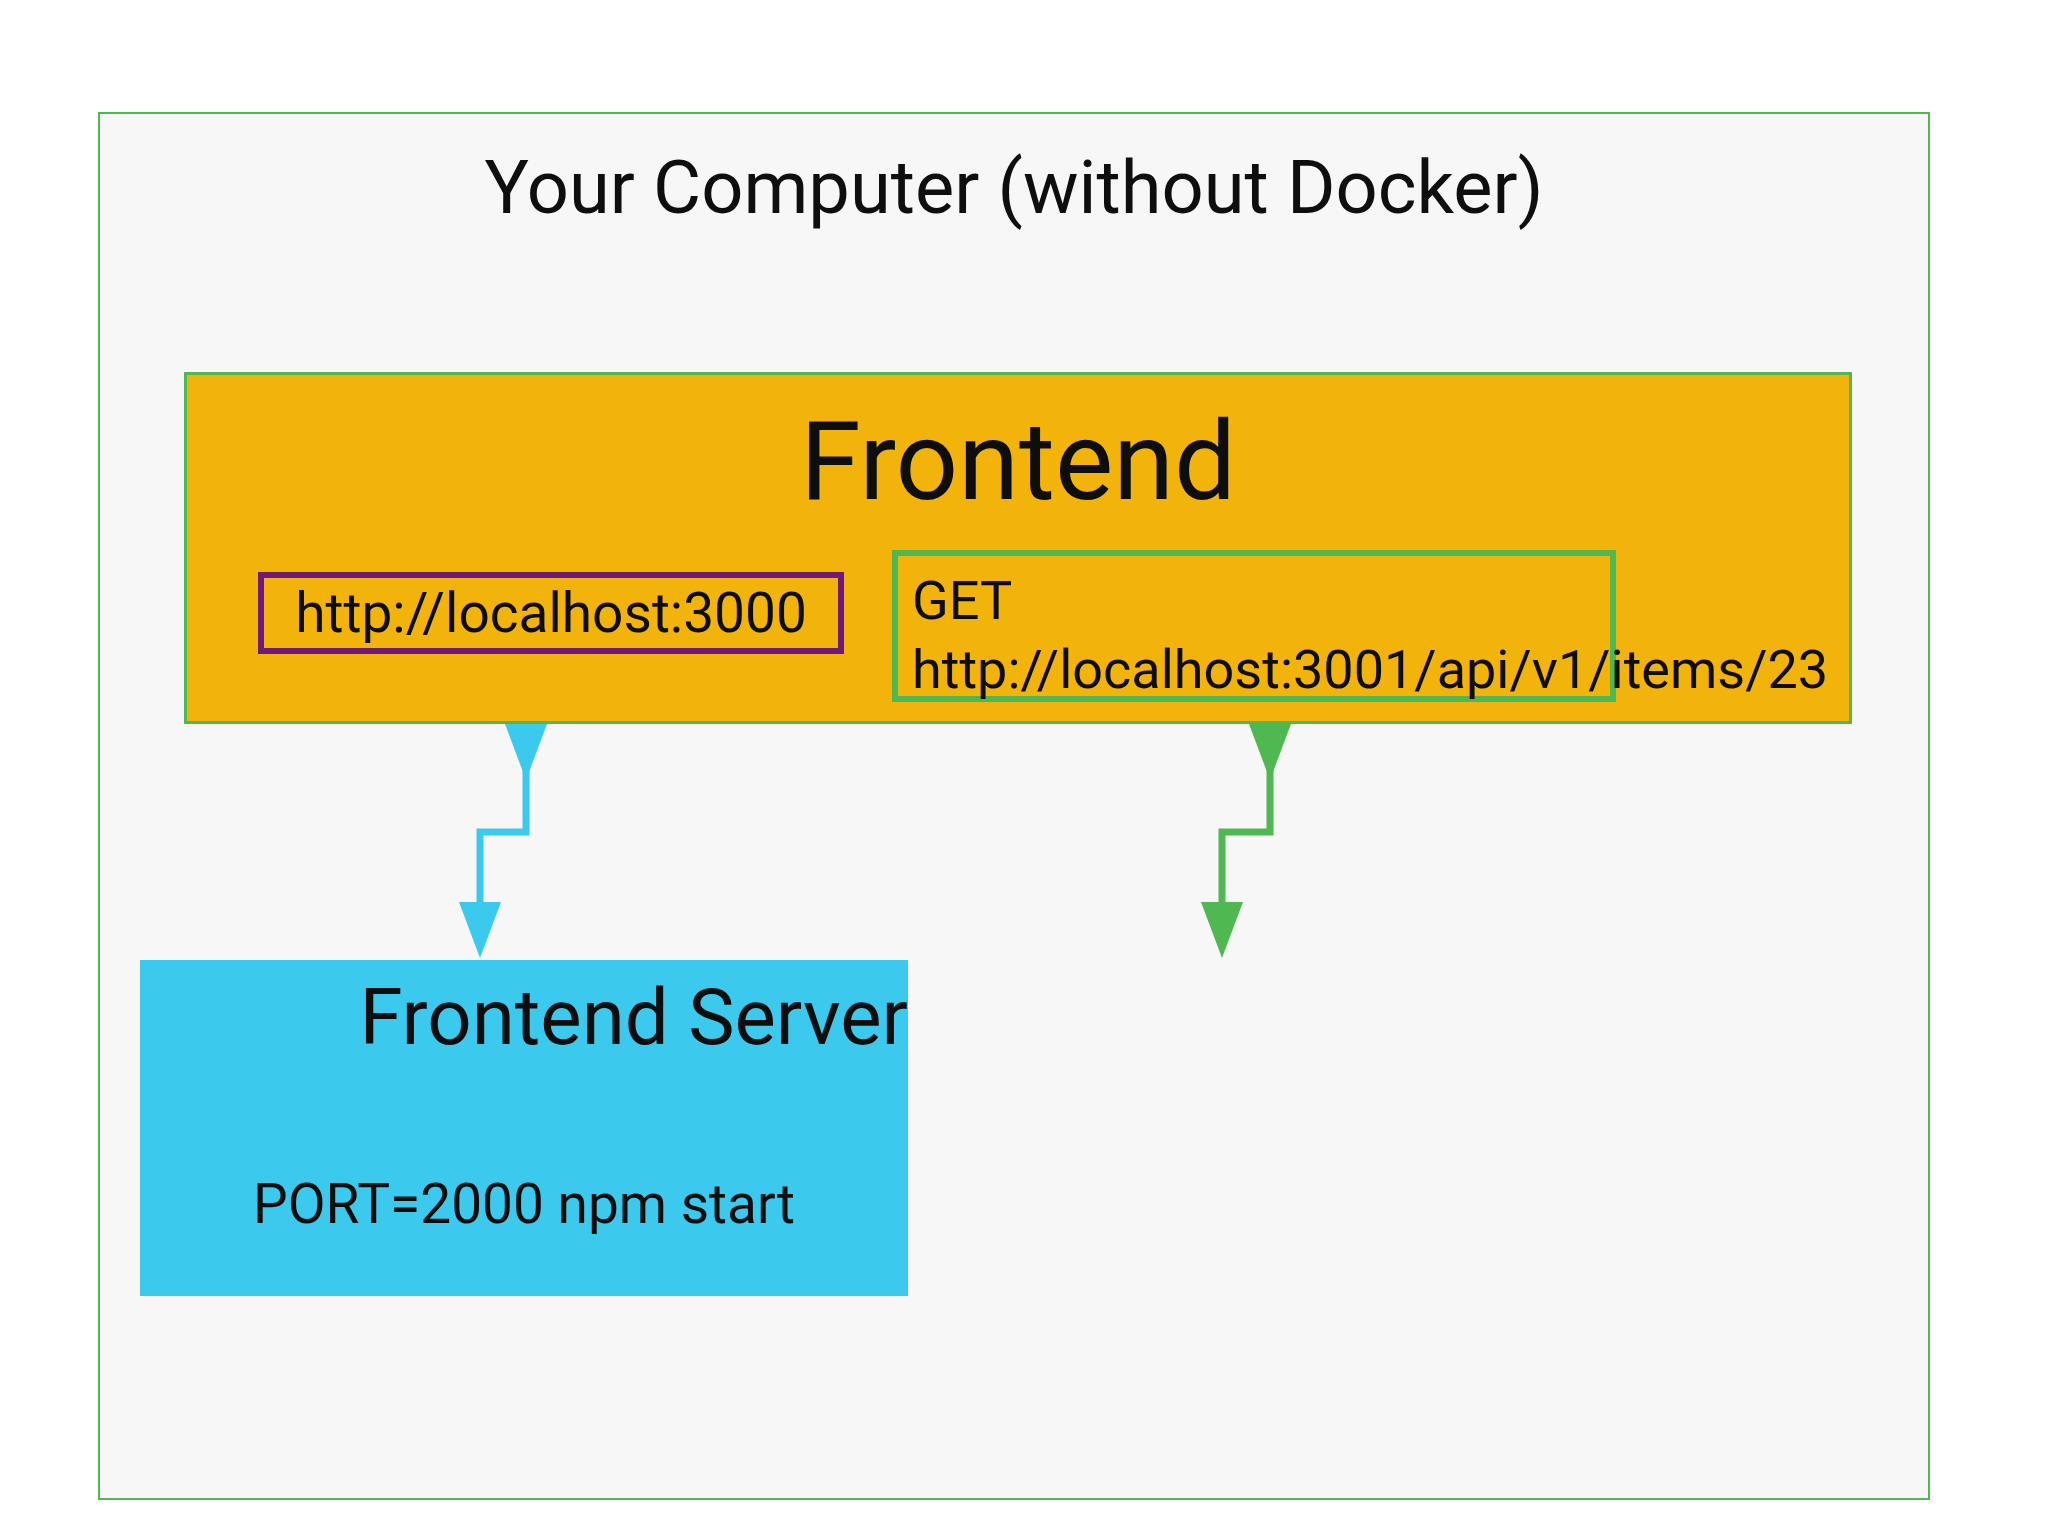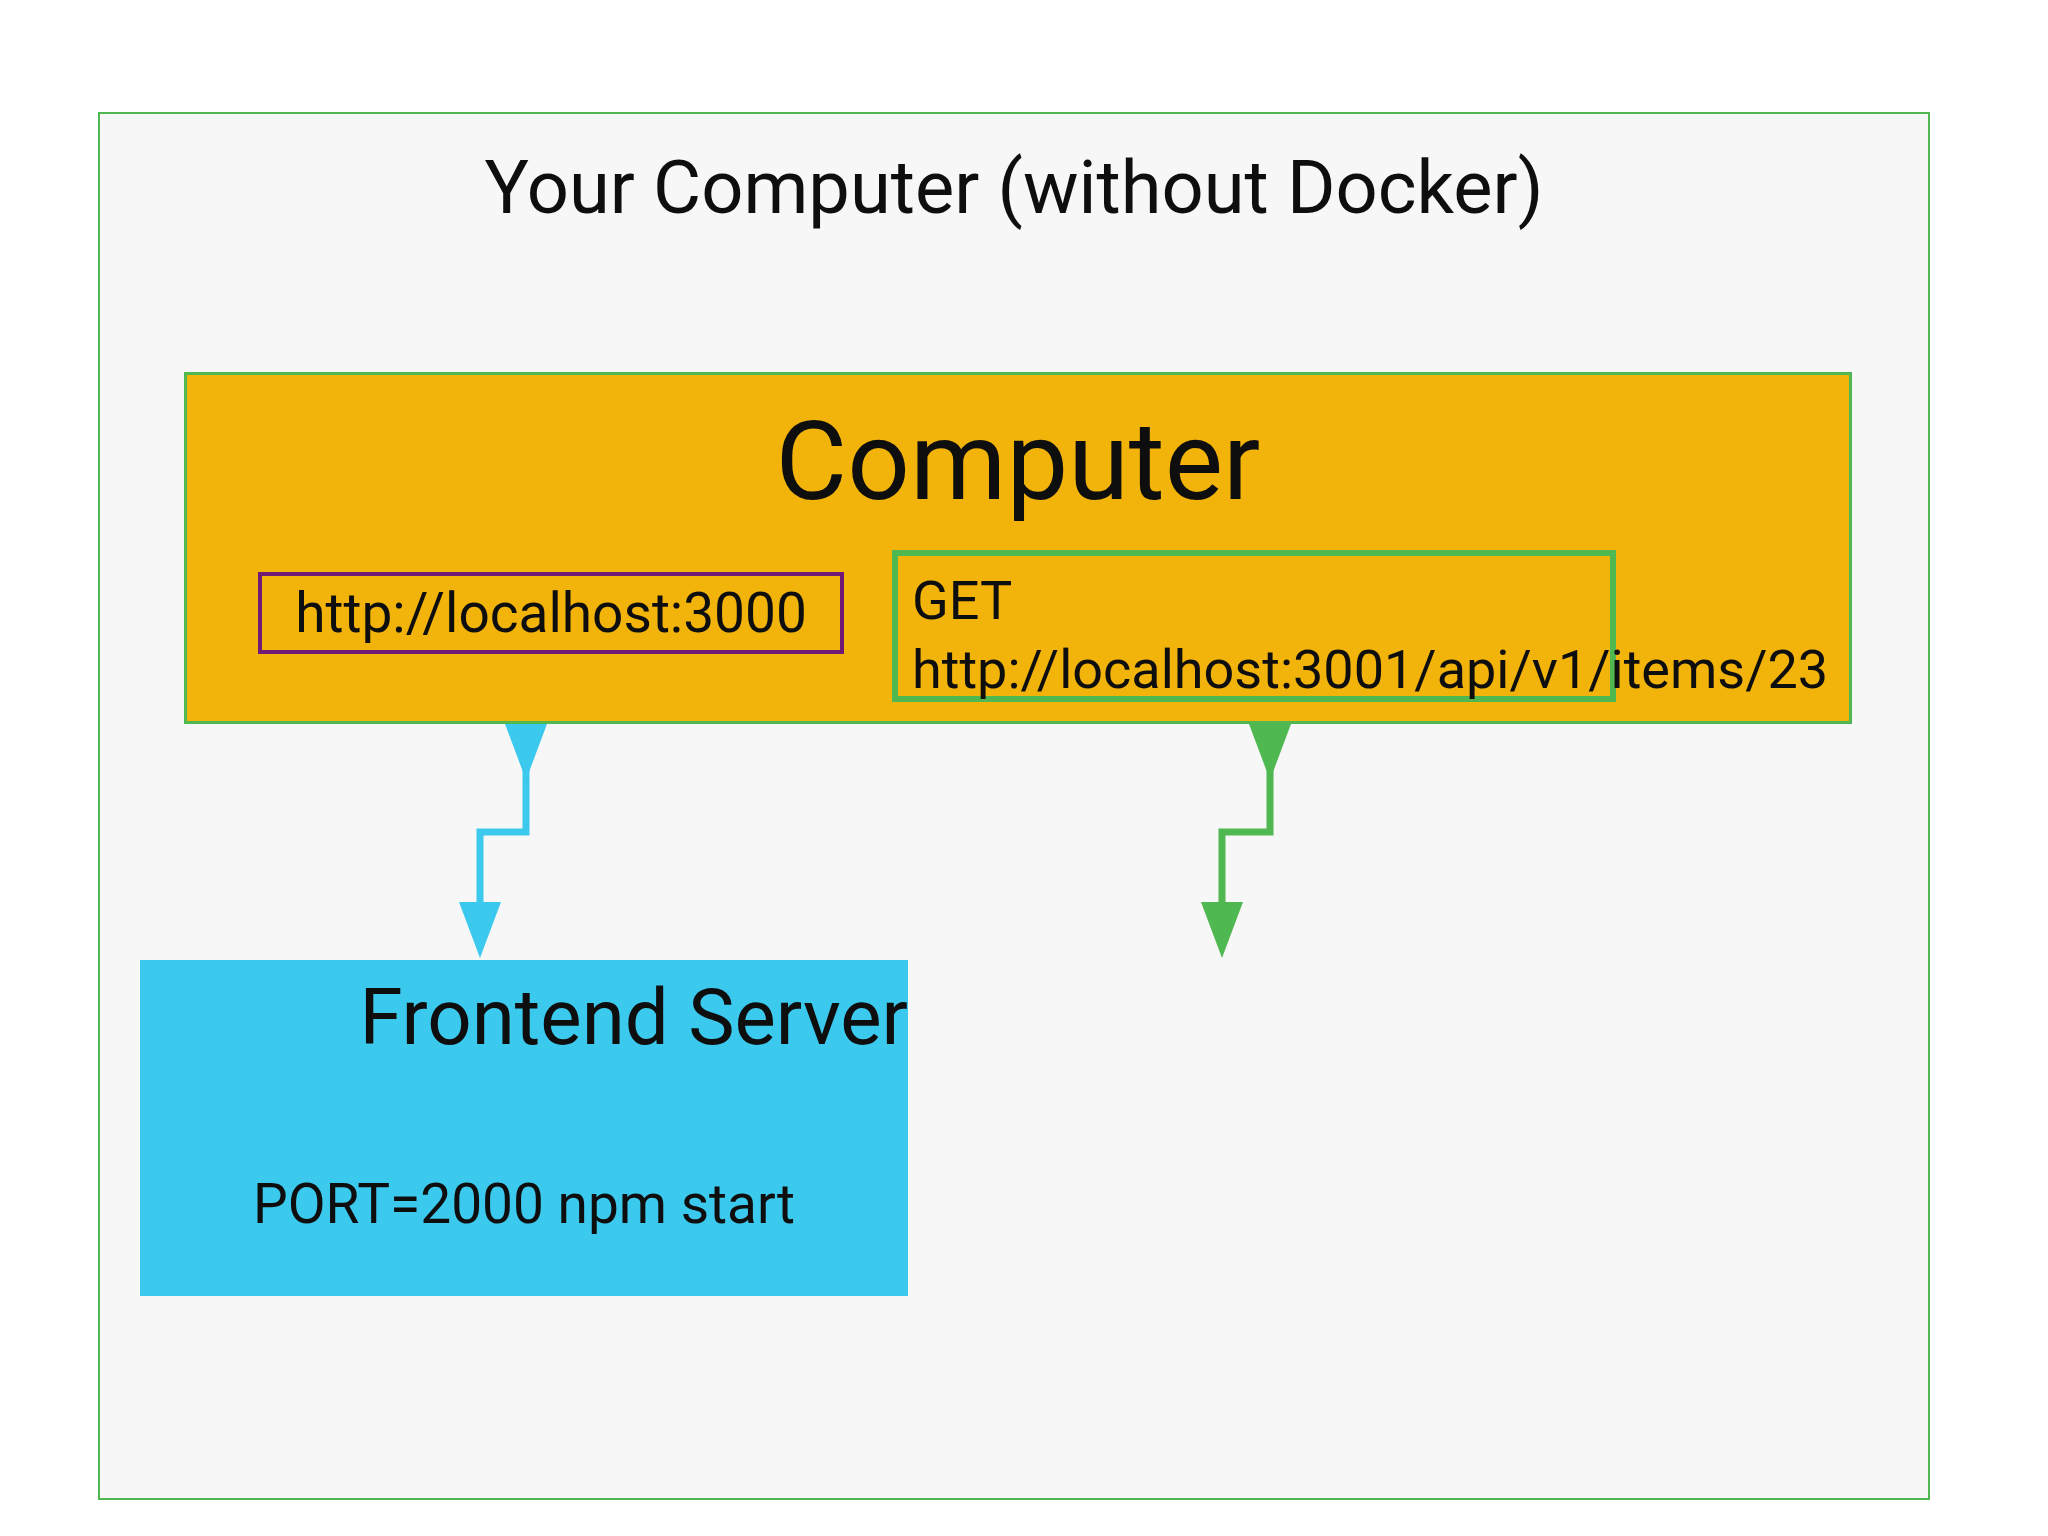--- a/index.html
+++ b/index.html
@@ -59,21 +59,21 @@
       font-size: 110px;
       color: #0e0e0e;
       font-weight: 400;
     }
     .url-frontend {
       position: absolute;
       left: 258px;
       top: 530px;
       width: 586px;
       height: 82px;
-      border: 4px solid #701a75;
+      border: 6px solid #701a75;
       display: flex;
       align-items: center;
       justify-content: center;
       font-size: 55px;
       color: #0e0e0e;
     }
     .url-api {
       position: absolute;
       left: 892px;
       top: 508px;
@@ -151,21 +151,21 @@
 </head>
 <body>
 
 <div class="canvas">
 
   <div class="computer-box">
     <div class="computer-title">Your Computer (without Docker)</div>
   </div>
 
   <div class="browser-box">
-    <div class="browser-title">Computer</div>
+    <div class="browser-title">Frontend</div>
   </div>
 
   <div class="url-frontend">
     <span>http://localhost:3000</span>
   </div>
 
   <div class="url-api">
     <span>GET http://localhost:3001/api/v1/items/23</span>
   </div>
 

